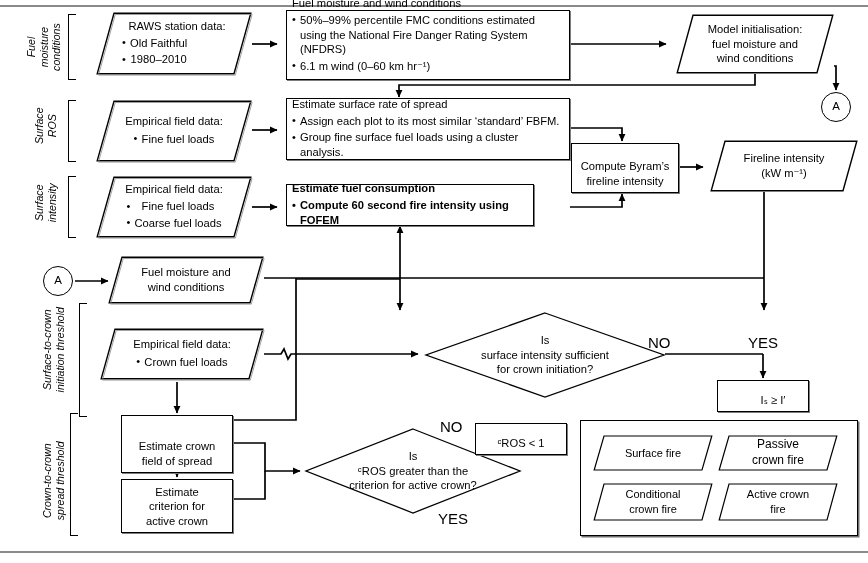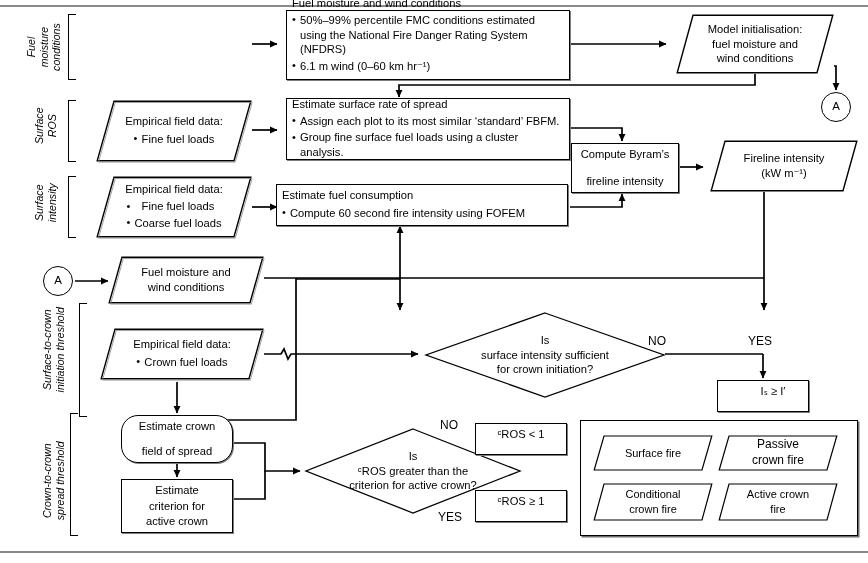--- a/index.html
+++ b/index.html
@@ -23,21 +23,21 @@
     box-sizing:border-box;
     background:#ffffff;
     font-size:11.2px;
     line-height:1.32;
     color:#000;
   }
   .node .inner{
     position:relative;
     width:100%;height:100%;
     display:flex;flex-direction:column;
-    justify-content:space-between;
+    justify-content:flex-end;
     box-sizing:border-box;
   }
   
   .rect{
     border:1px solid #000;
     box-shadow:1px 1px 0 0 #7d7d7d;
   }
   .rect .inner{padding:3px 6px;}
   .rect.center .inner{align-items:center;text-align:center;}
 
@@ -89,21 +89,21 @@
   
   .brk{position:absolute;border:1.7px solid #000;border-right:none;width:8px;box-sizing:border-box;background:transparent;}
 
   
   .legend{
     position:absolute;
     border:1.4px solid #000;
     background:#fff;
     box-shadow:1.5px 1.5px 0 0 #6f6f6f;
   }
-  .yn{position:absolute;font-size:12px;color:#000;}
+  .yn{position:absolute;font-size:15px;color:#000;}
 </style>
 </head>
 <body>
 
 <div id="figure">
 
   <div class="rule top"></div>
   <div class="rule bottom"></div>
 
   <svg class="wires" viewBox="0 0 868 563">
@@ -197,20 +197,37 @@
     <span class="txt">initiation threshold</span>
   </div>
   <div class="brk" style="left:79px;top:303px;height:114px;"></div>
 
   <div class="stage" style="left:-16px;top:468px;width:140px;transform:rotate(-90deg);">
     <span class="txt">Crown-to-crown</span>
     <span class="txt">spread threshold</span>
   </div>
   <div class="brk" style="left:70px;top:413px;height:123px;"></div>
 
+  <div class="node para" style="left:96px;top:12px;width:156px;height:63px;">
+    <svg class="shape" width="156" height="63" viewBox="0 0 156 63">
+      <polygon points="18,1.2 154.8,1.2 138,61.8 1.2,61.8" fill="#fff" stroke="#000" stroke-width="1.4"></polygon>
+      <polygon points="18,1.2 154.8,1.2 138,61.8 1.2,61.8" fill="none" stroke="#8a8a8a" stroke-width="0.8" transform="translate(1.3,1.3)"></polygon>
+    </svg>
+    <div class="inner" style="padding:4px 14px 4px 20px;align-items:flex-start;">
+      <div class="ttl" style="align-self:center;">RAWS station data:</div>
+      <ul class="bul" style="align-self:flex-start;margin-left:6px;">
+        <li>
+            <span class="cont">Old Faithful</span>
+          </li>
+        <li>
+            <span class="cont">1980–2010</span>
+          </li>
+      </ul>
+    </div>
+  </div>
 
   <div class="node rect" style="left:286px;top:10px;width:284px;height:70px;">
     <div class="inner" style="padding:4px 5px;justify-content:flex-end;">
       <div class="ttl">Fuel moisture and wind conditions</div>
       <ul class="bul">
         <li>
             <span class="cont">50%–99% percentile FMC conditions estimated using the National Fire Danger Rating System (NFDRS)</span>
           </li>
         <li>
             <span class="cont">6.1 m wind (0–60 km hr⁻¹)</span>
@@ -291,21 +308,21 @@
         <li>
             <span class="cont">Fine fuel loads</span>
           </li>
         <li>
             <span class="cont">Coarse fuel loads</span>
           </li>
       </ul>
     </div>
   </div>
 
-  <div class="node rect" style="left:276px;top:184px;width:292px;height:42px;">
+  <div class="node rect" style="left:286px;top:184px;width:248px;height:42px;font-weight:bold;">
     <div class="inner" style="padding:3px 5px;justify-content:center;">
       <div class="ttl">Estimate fuel consumption</div>
       <ul class="bul">
         <li>
             <span class="cont">Compute 60 second fire intensity using FOFEM</span>
           </li>
       </ul>
     </div>
   </div>
 
@@ -353,21 +370,21 @@
   <span class="yn" style="left:648px;top:334px;">NO</span>
   <span class="yn" style="left:748px;top:334px;">YES</span>
 
 
   <div class="node rect center" style="left:717px;top:380px;width:92px;height:32px;padding-left:20px;">
     <div class="inner">
       <div>Iₛ ≥ I′</div>
     </div>
   </div>
 
-  <div class="node rect center" style="left:121px;top:415px;width:112px;height:48px;border-radius:17px;">
+  <div class="node rect center" style="left:121px;top:415px;width:112px;height:58px;">
     <div class="inner">
       <div>Estimate crown</div>
       <div>field of spread</div>
     </div>
   </div>
 
   <div class="node rect center" style="left:121px;top:479px;width:112px;height:54px;">
     <div class="inner">
       <div>Estimate</div>
       <div>criterion for</div>
@@ -388,25 +405,20 @@
 
   <span class="yn" style="left:440px;top:418px;">NO</span>
   <span class="yn" style="left:438px;top:510px;">YES</span>
 
   <div class="node rect center" style="left:475px;top:423px;width:92px;height:32px;">
     <div class="inner">
       <div>ᶜROS &lt; 1</div>
     </div>
   </div>
 
-  <div class="node rect center" style="left:475px;top:490px;width:92px;height:32px;">
-    <div class="inner">
-      <div>ᶜROS ≥ 1</div>
-    </div>
-  </div>
 
   <div class="legend" style="left:580px;top:420px;width:276px;height:114px;">
     <div class="node para" style="left:12px;top:14px;width:120px;height:36px;font-size:11px;">
       <svg class="shape" width="120" height="36" viewBox="0 0 120 36">
         <polygon points="11,1 118.8,1 109,35 1.2,35" fill="#fff" stroke="#000" stroke-width="1.2"></polygon>
       </svg>
       <div class="inner" style="padding:2px 10px;">
         <div>Surface fire</div>
       </div>
     </div>

